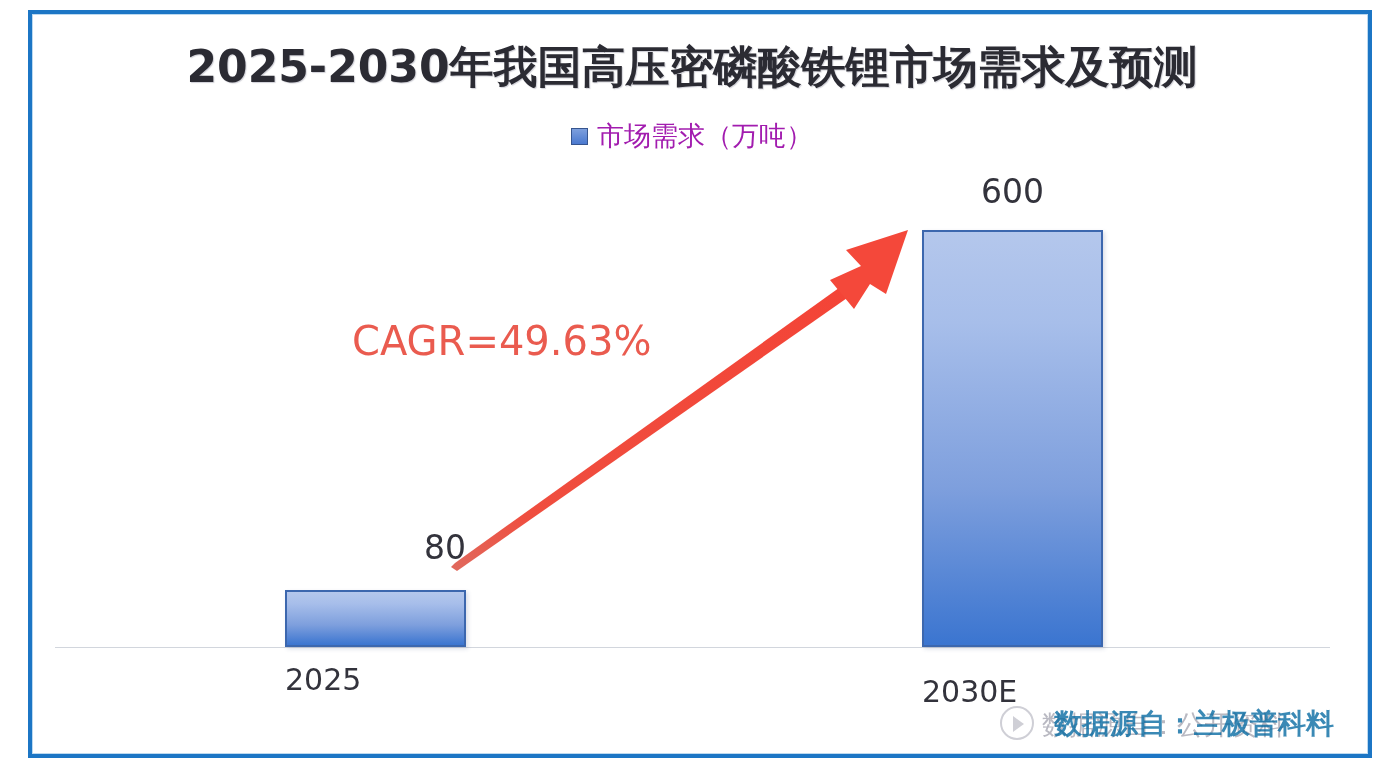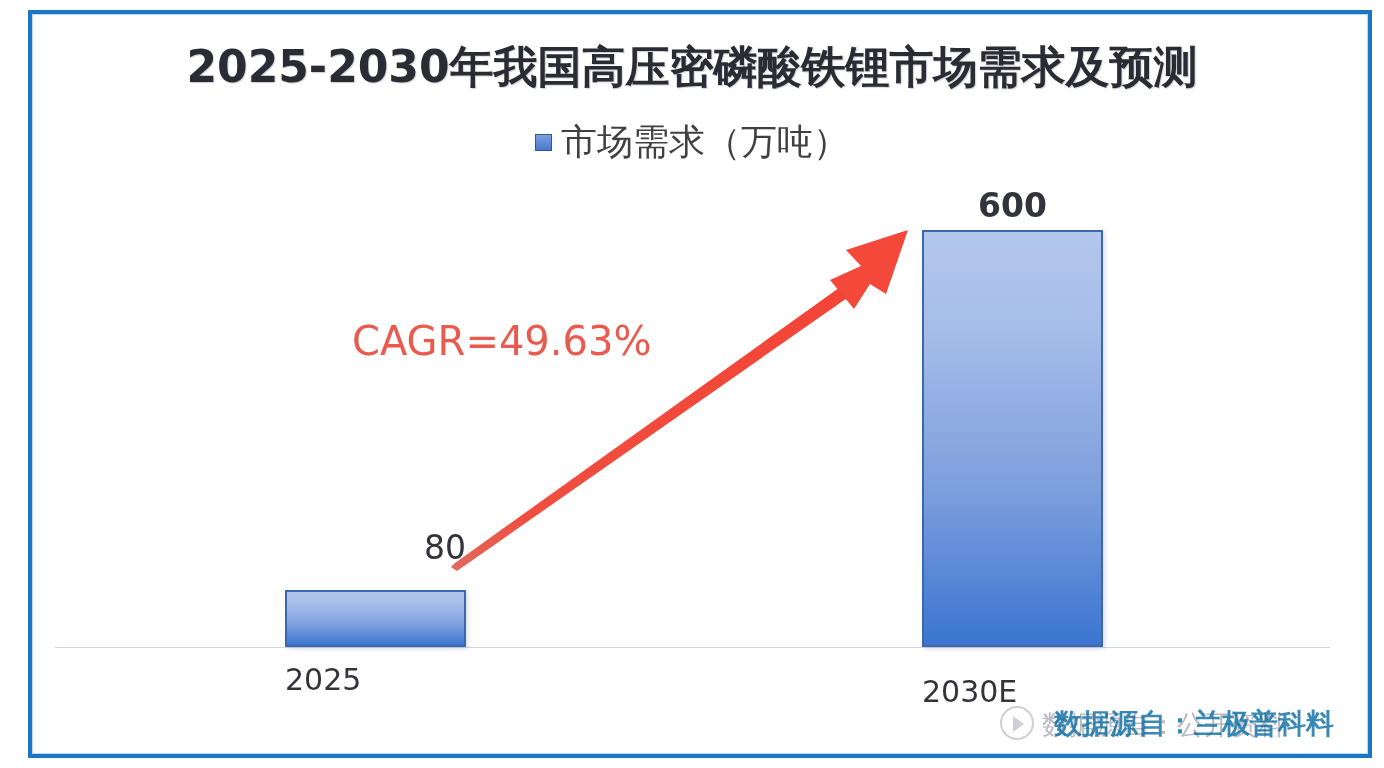--- a/index.html
+++ b/index.html
@@ -75,22 +75,22 @@
   .legend-swatch {
     width: 17px;
     height: 17px;
     background: linear-gradient(180deg, #7d9fdd 0%, #4a79cf 100%);
     border: 1px solid #36558f;
     box-sizing: border-box;
     display: inline-block;
   }
   .legend-label {
     font-family: Liberation Mono, monospace;
-    font-size: 36px;
-    color: #404040;
+    font-size: 27px;
+    color: #a21caf;
     white-space: nowrap;
   }
 
   
   #plot-area {
     position: absolute;
     left: 0;
     top: 0;
     width: 1384px;
     height: 768px;
@@ -223,21 +223,21 @@
 
   <div id="plot-area">
 
     <div id="axis-line"></div>
 
     <div class="bar" style="left:285px; top:590px; width:181px; height:57px;"></div>
     <div class="bar-value" style="left:285px; top:528px; width:181px;text-align:right;">80</div>
     <div class="axis-tick-label" style="left:285px; top:662px; width:181px;">2025</div>
 
     <div class="bar" style="left:922px; top:230px; width:181px; height:417px;"></div>
-    <div class="bar-value" style="left:922px; top:186px; width:181px;font-weight:bold;">600</div>
+    <div class="bar-value" style="left:922px; top:172px; width:181px;">600</div>
     <div class="axis-tick-label" style="left:922px; top:662px; width:181px;margin-top:12px;">2030E</div>
 
     <svg id="growth-arrow" viewBox="0 0 500 360">
       <defs>
         <linearGradient id="arrowGrad" x1="0" y1="1" x2="1" y2="0">
           <stop offset="0%" stop-color="#e06a5e"></stop>
           <stop offset="18%" stop-color="#ef4e3f"></stop>
           <stop offset="100%" stop-color="#f44336"></stop>
         </linearGradient>
       </defs>

